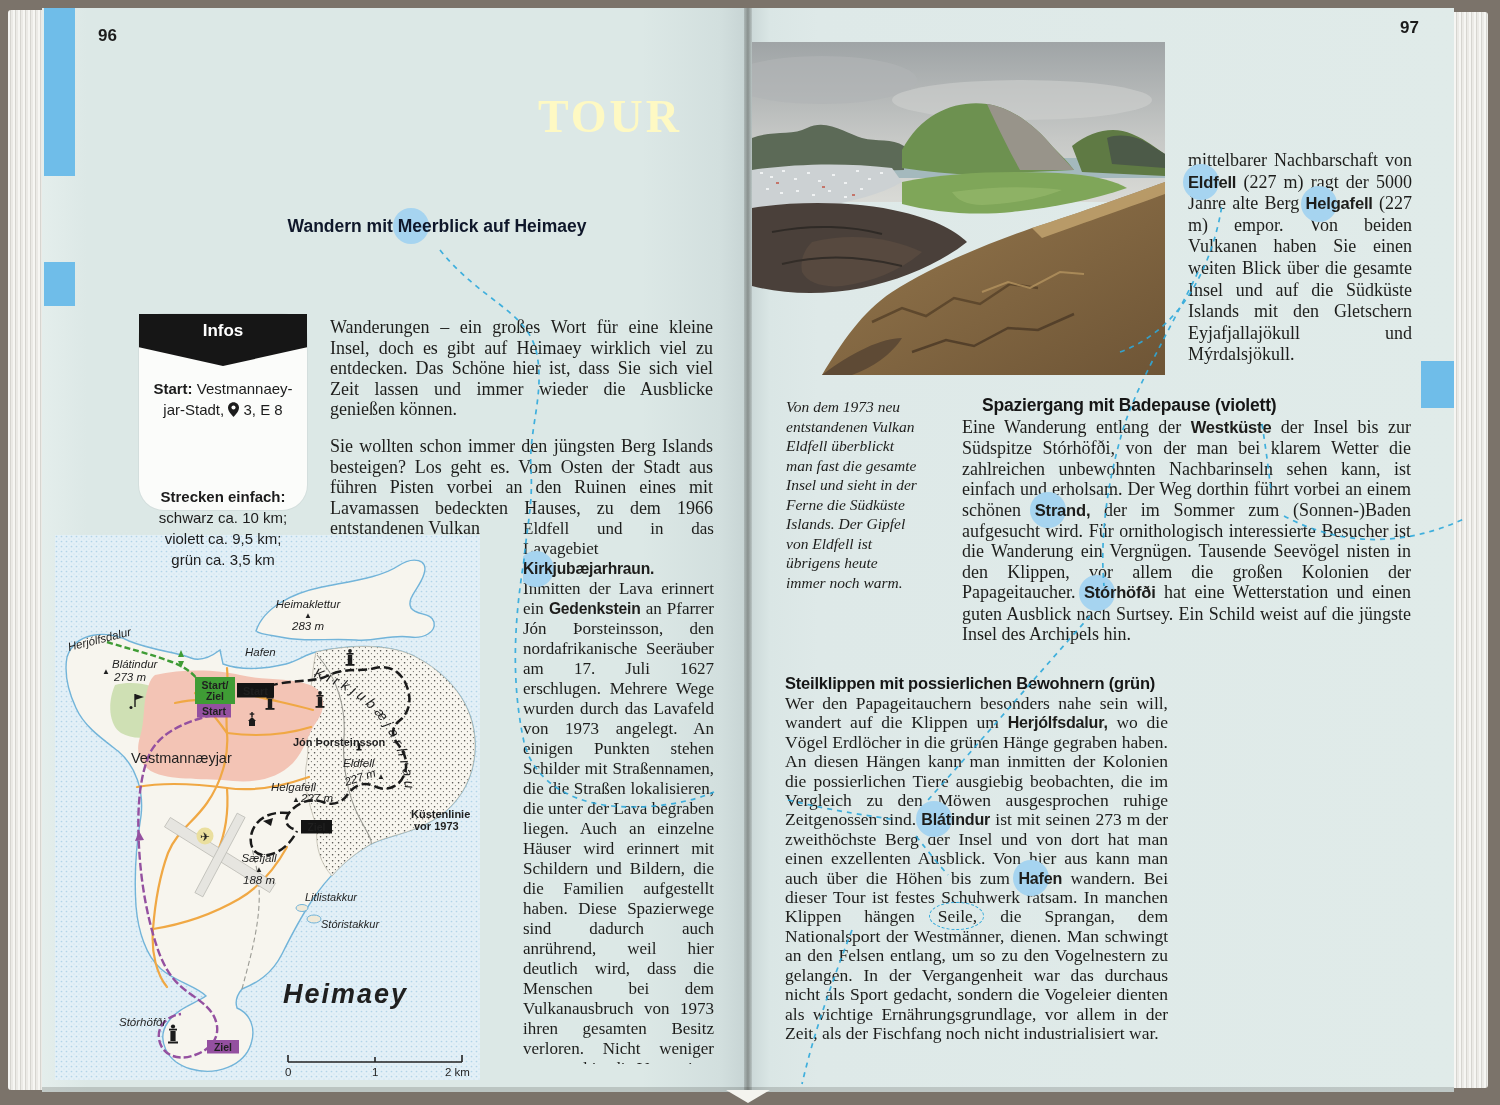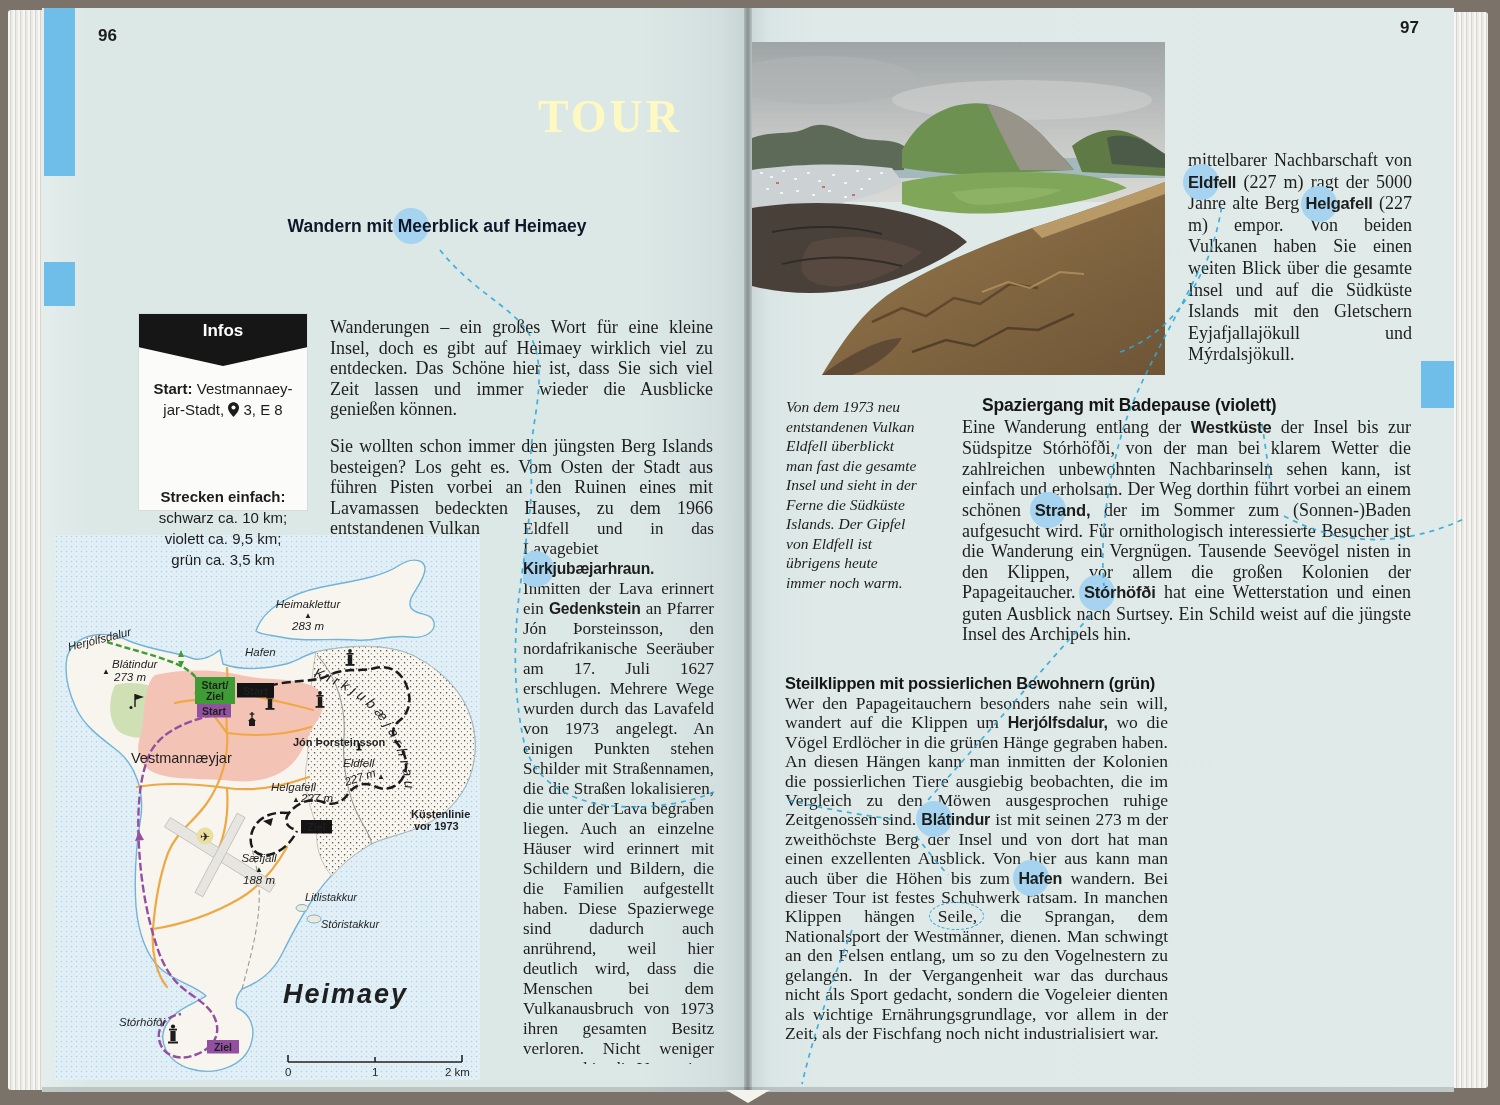--- a/index.html
+++ b/index.html
@@ -50,21 +50,21 @@
   
   .rich .b{font-family:"Liberation Sans",sans-serif;font-weight:700;font-size:.92em;letter-spacing:-0.2px;}
   .rich .hl,.subtitle .hl{position:relative;z-index:0;}
   .rich .hl::before,.subtitle .hl::before{content:"";position:absolute;width:36px;height:36px;border-radius:50%;
     background:#a6d4f0;left:-5px;top:50%;transform:translateY(-50%);z-index:-1;}
   .rich .ring{position:relative;z-index:0;}
   .rich .ring::before{content:"";position:absolute;left:-9px;right:-7px;top:-4px;bottom:-4px;
     border:1.6px dashed #2ea9db;border-radius:50%;z-index:-1;}
   
   .infos{position:absolute;left:139px;top:314px;width:168px;height:196px;background:#fbfcfa;z-index:10;
-    box-shadow:0 0 0 1px rgba(0,0,0,.04);}
+    box-shadow:0 0 0 1px rgba(0,0,0,.04);border-radius:25px;}
   .infos-ribbon{position:relative;width:100%;height:52px;background:#161616;
     clip-path:polygon(0 0,100% 0,100% 64%,50% 100%,0 64%);}
   .infos-ribbon span{position:absolute;width:100%;top:7px;text-align:center;color:#fff;font-weight:700;font-size:17px;}
   .infos-body{padding:12px 8px 0 8px;text-align:center;font-size:15px;line-height:21px;color:#1c1c1c;}
   .infos-body .lbl{font-weight:700;margin-top:48px;}
   .infos-gap{height:16px;}
   .pin{display:inline-block;vertical-align:-2px;}
   
   .mapbox{position:absolute;left:55px;top:535px;width:425px;height:545px;z-index:5;}
   .photo{position:absolute;left:752px;top:42px;width:413px;height:333px;z-index:5;}

